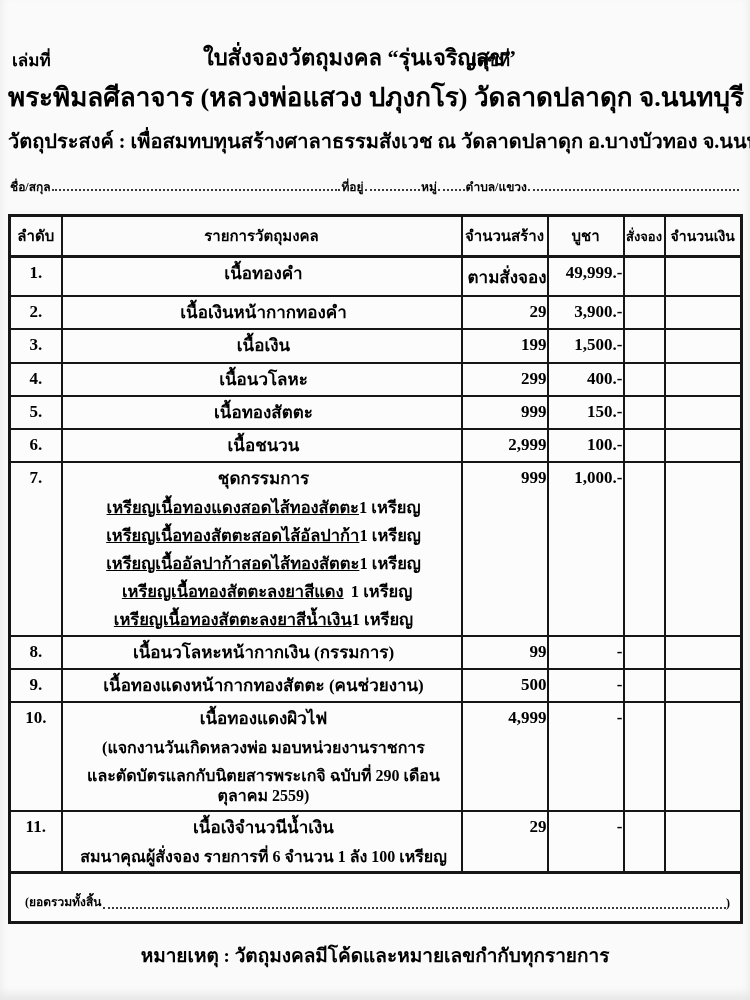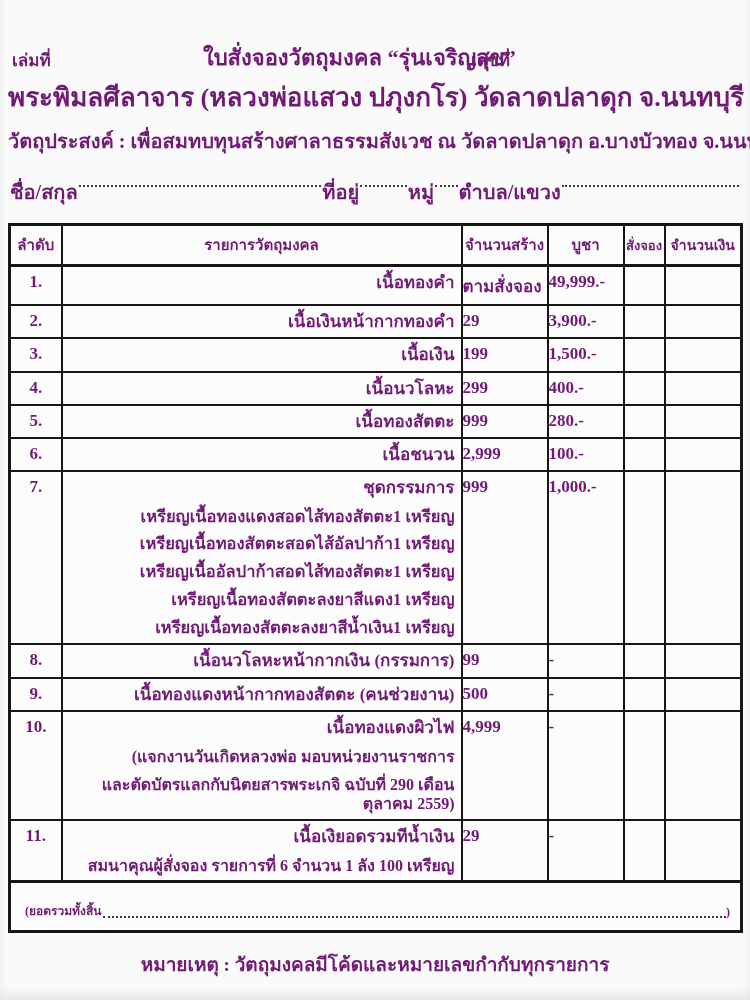--- a/index.html
+++ b/index.html
@@ -4,54 +4,54 @@
 <style>
   * { box-sizing: border-box; margin: 0; padding: 0; }
   html, body { width: 750px; }
   body {
     font-family: "Liberation Serif", "DejaVu Serif", serif;
     background: #e9e9e9;
   }
   .page {
     width: 750px; height: 1000px;
     background: #fafafa;
-    color: #701a75;
+    color: #000000;
     font-weight: bold;
     padding: 40px 8px 0 8px;
     position: relative;
     box-shadow: inset 0 -6px 10px rgba(0,0,0,0.08);
   }
   
   .head-row { position: relative; height: 30px; margin-bottom: 6px; }
   .book-no { position: absolute; left: 4px; top: 6px; font-size: 17px; }
   .main-title { position: absolute; left: 50%; transform: translateX(-55%); top: 0; font-size: 22px; white-space: nowrap; }
   .doc-no { position: absolute; left: 463px; top: 6px; font-size: 17px; }
   .subtitle { text-align: right; font-size: 26px; margin-bottom: 8px; white-space: nowrap; }
   .purpose { text-align: center; font-size: 20px; margin-bottom: 24px; white-space: nowrap; }
   
-  .fill-line { display: flex; align-items: flex-start; font-size: 20px; margin: 0 2px 20px 2px; font-family: Liberation Serif, serif; }
+  .fill-line { display: flex; align-items: center; font-size: 12px; margin: 0 2px 20px 2px; font-family: Liberation Serif, serif; }
   .fill-line .lbl { white-space: nowrap; line-height: 1.1; }
   .dots { border-bottom: 2px dotted #3a3a3a; height: 6px; margin: 0 1px; }
   
   table { border-collapse: collapse; width: 732px; table-layout: fixed; margin-top: 4px; }
   table, th, td { border: 2px solid #161616; }
   table { border-width: 3px; }
   th {
     font-size: 15px; padding: 7px 1px; white-space: nowrap; overflow: hidden;
     border-bottom-width: 3px; background: #fbfbfb;
   }
   th.h-order { font-size: 13px; }
   th.h-amount { font-size: 14px; }
   td { font-size: 17px; vertical-align: top; background: #fcfcfc; }
   .c-no { text-align: center; padding: 5px 0; }
-  .c-item { text-align: right; padding: 5px 6px 5px 10px; }
-  .c-qty, .c-price { text-align: left; padding: 5px 0; }
+  .c-item { text-align: center; padding: 5px 6px 5px 10px; }
+  .c-qty, .c-price { text-align: right; padding: 5px 0; }
   .item-main { line-height: 1.25; }
   .subitem { line-height: 1.15; margin-top: 9px; font-size: 16.5px; }
-  .subitem .s-name { display: inline-block; min-width: 236px; }
+  .subitem .s-name { display: inline-block; min-width: 236px; text-decoration: underline; }
   .item-note { line-height: 1.2; margin-top: 9px; font-size: 16px; }
   tfoot td { padding: 18px 10px 10px 14px; border-top-width: 3px; }
   .total-line { display: flex; align-items: flex-end; font-size: 12px; }
   .total-line .dots { flex: 1; margin: 0 0 2px 2px; }
   
   .footnote { text-align: center; font-size: 19px; margin-top: 16px; }
 </style>
 </head>
 <body>
 
@@ -137,21 +137,21 @@
           <td class="c-price">400.-</td>
           <td class="c-order"></td>
           <td class="c-amount"></td>
         </tr>
         <tr>
           <td class="c-no">5.</td>
           <td class="c-item">
             <div class="item-main">เนื้อทองสัตตะ</div>
           </td>
           <td class="c-qty">999</td>
-          <td class="c-price">280.-</td>
+          <td class="c-price">150.-</td>
           <td class="c-order"></td>
           <td class="c-amount"></td>
         </tr>
         <tr>
           <td class="c-no">6.</td>
           <td class="c-item">
             <div class="item-main">เนื้อชนวน</div>
           </td>
           <td class="c-qty">2,999</td>
           <td class="c-price">100.-</td>
@@ -201,21 +201,21 @@
             <div class="item-note">และตัดบัตรแลกกับนิตยสารพระเกจิ ฉบับที่ 290 เดือนตุลาคม 2559)</div>
           </td>
           <td class="c-qty">4,999</td>
           <td class="c-price">-</td>
           <td class="c-order"></td>
           <td class="c-amount"></td>
         </tr>
         <tr>
           <td class="c-no">11.</td>
           <td class="c-item">
-            <div class="item-main">เนื้อเงิยอดรวมทีน้ำเงิน</div>
+            <div class="item-main">เนื้อเงิจำนวนีน้ำเงิน</div>
             <div class="item-note">สมนาคุณผู้สั่งจอง รายการที่ 6 จำนวน 1 ลัง 100 เหรียญ</div>
           </td>
           <td class="c-qty">29</td>
           <td class="c-price">-</td>
           <td class="c-order"></td>
           <td class="c-amount"></td>
         </tr>
       </tbody>
     <tfoot>
       <tr>

